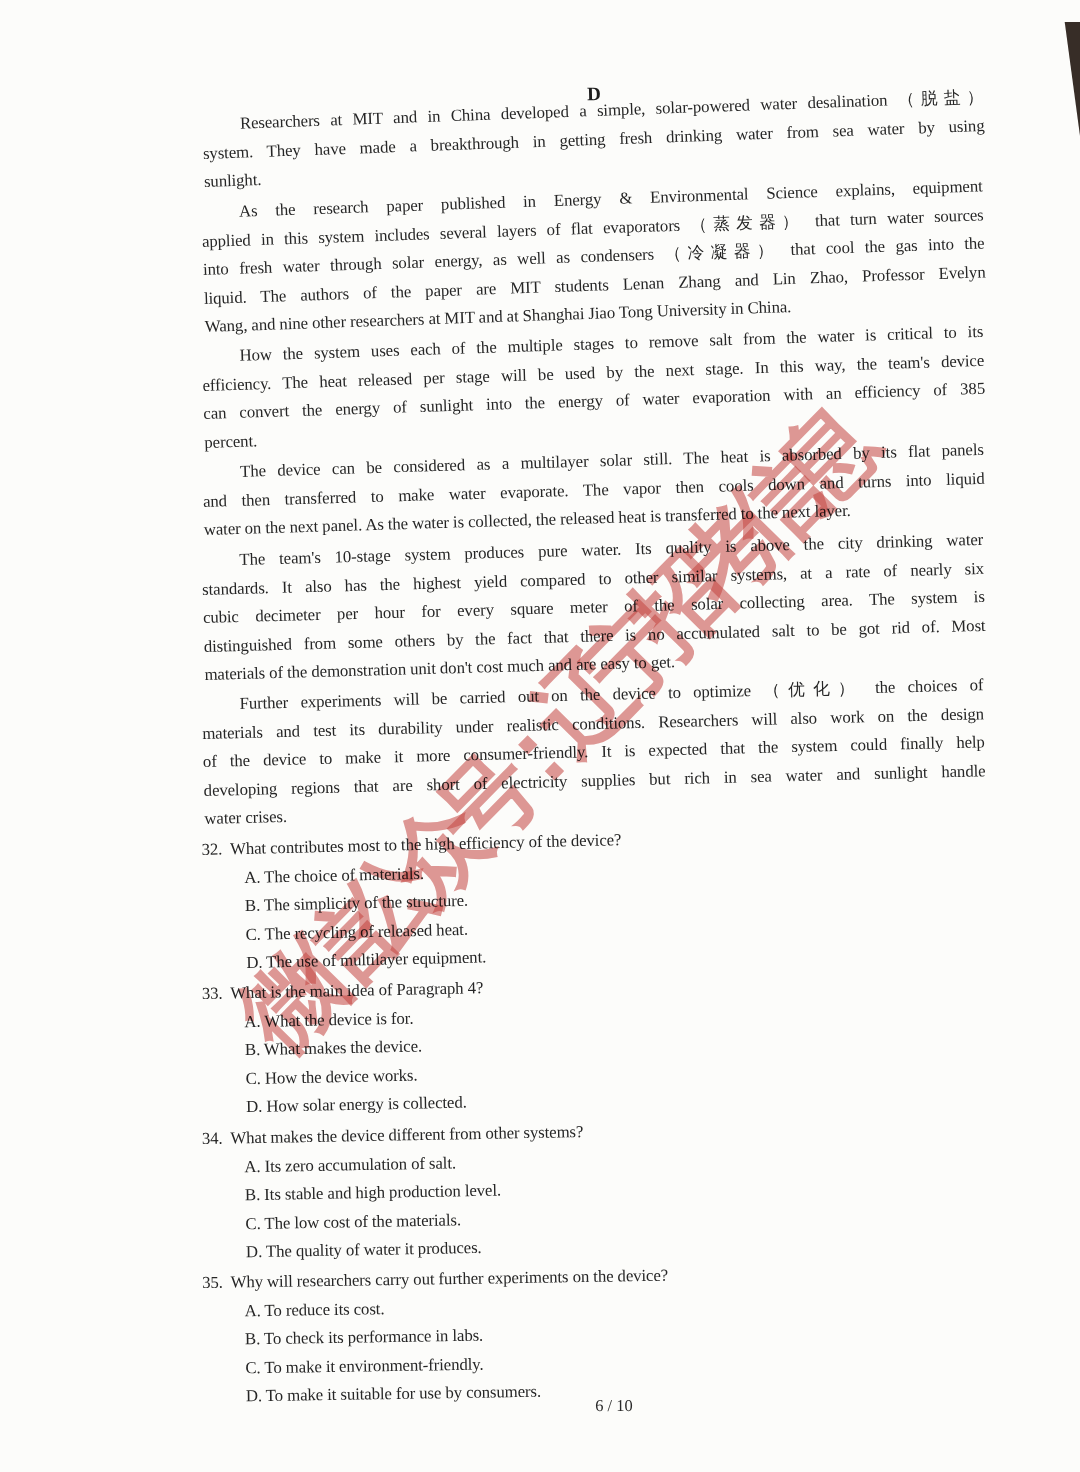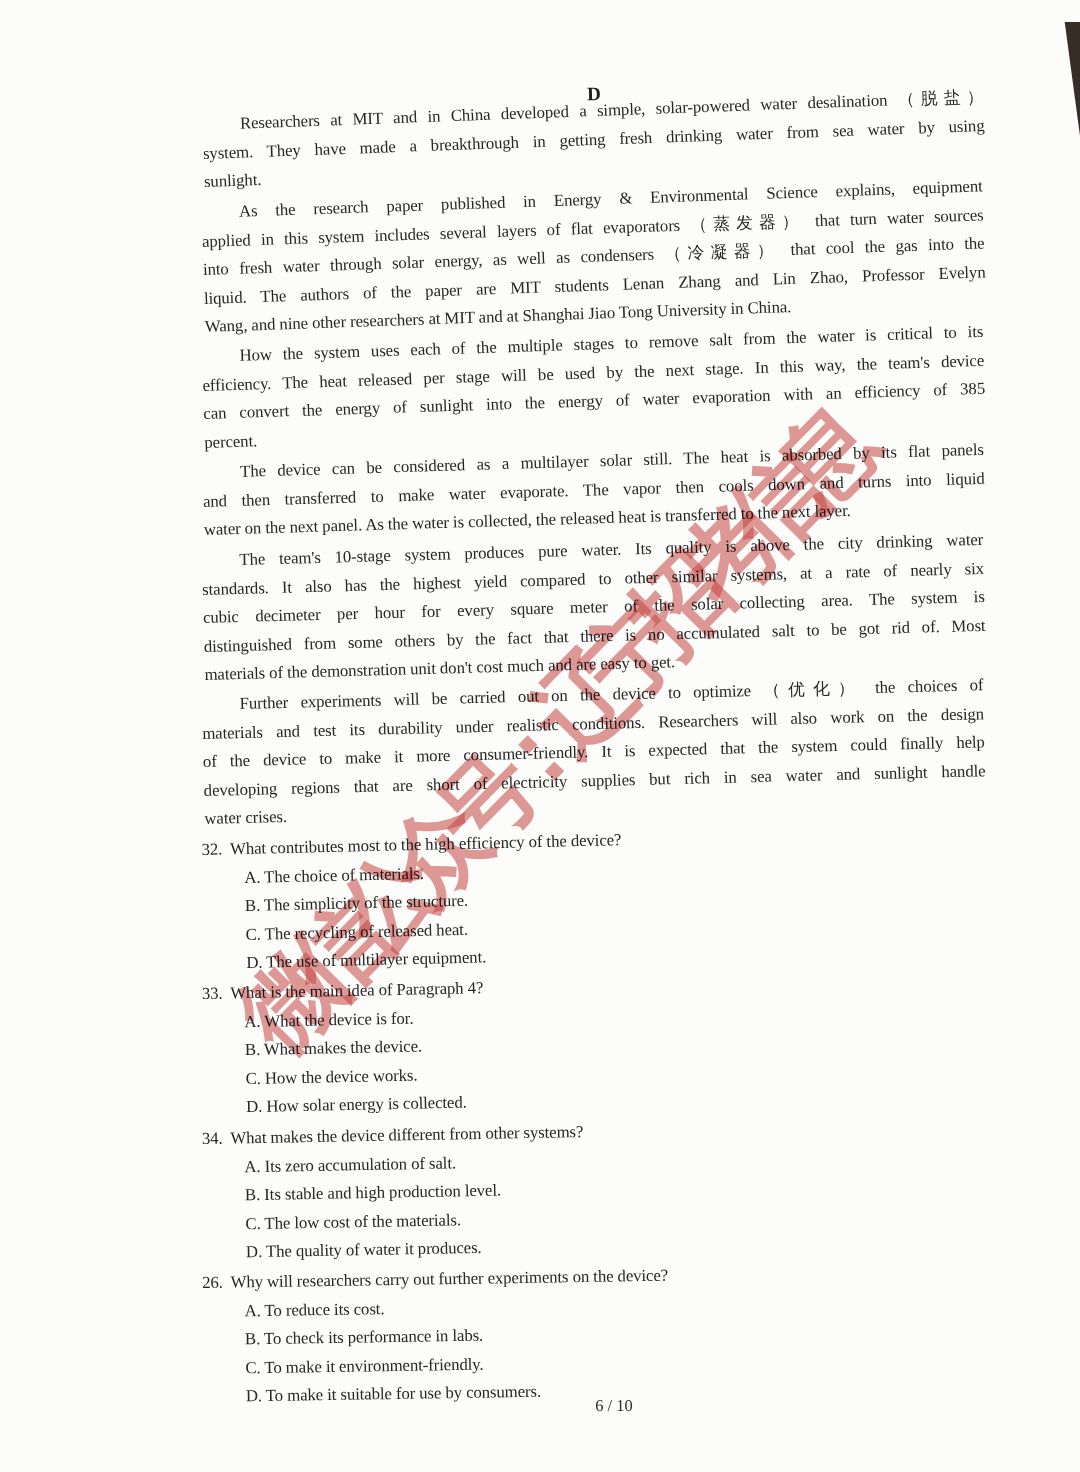--- a/index.html
+++ b/index.html
@@ -113,21 +113,21 @@
 
     <div class="para t9">
       <div class="ln qhead"><span class="qnum">34.</span> <span>What makes the device different from other systems?</span></div>
       <div class="ln opt">A. Its zero accumulation of salt.</div>
       <div class="ln opt">B. Its stable and high production level.</div>
       <div class="ln opt">C. The low cost of the materials.</div>
       <div class="ln opt">D. The quality of water it produces.</div>
     </div>
 
     <div class="para t10">
-      <div class="ln qhead"><span class="qnum">26.</span> <span>Why will researchers carry out further experiments on the device?</span></div>
+      <div class="ln qhead"><span class="qnum">35.</span> <span>Why will researchers carry out further experiments on the device?</span></div>
       <div class="ln opt">A. To reduce its cost.</div>
       <div class="ln opt">B. To check its performance in labs.</div>
       <div class="ln opt">C. To make it environment-friendly.</div>
       <div class="ln opt">D. To make it suitable for use by consumers.</div>
     </div>
 
   </div>
 
   <div class="footer">6 / 10</div>
 

